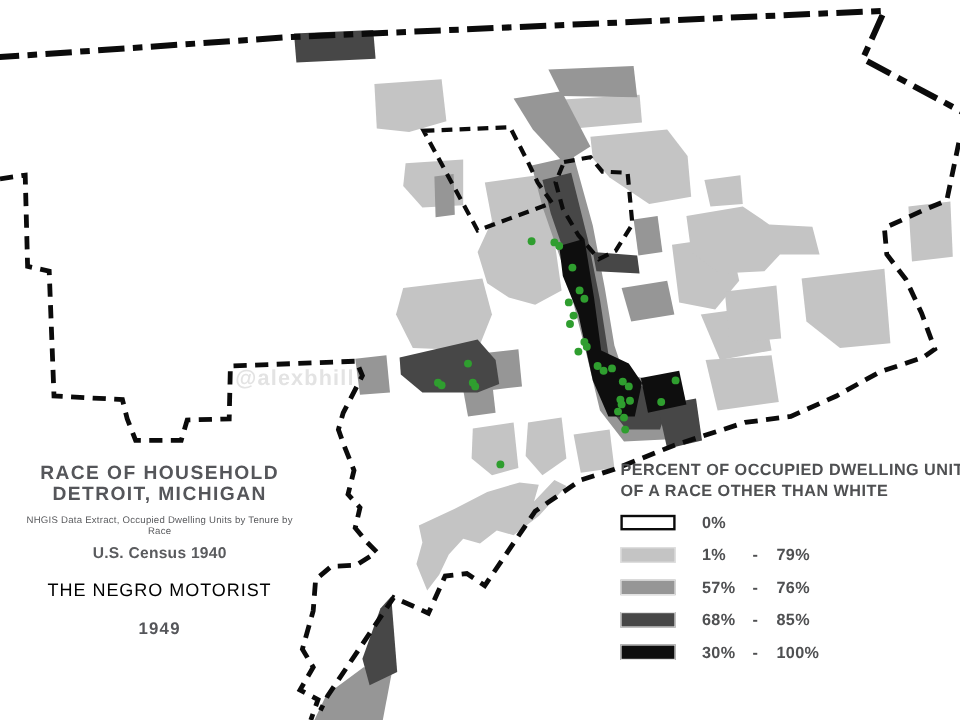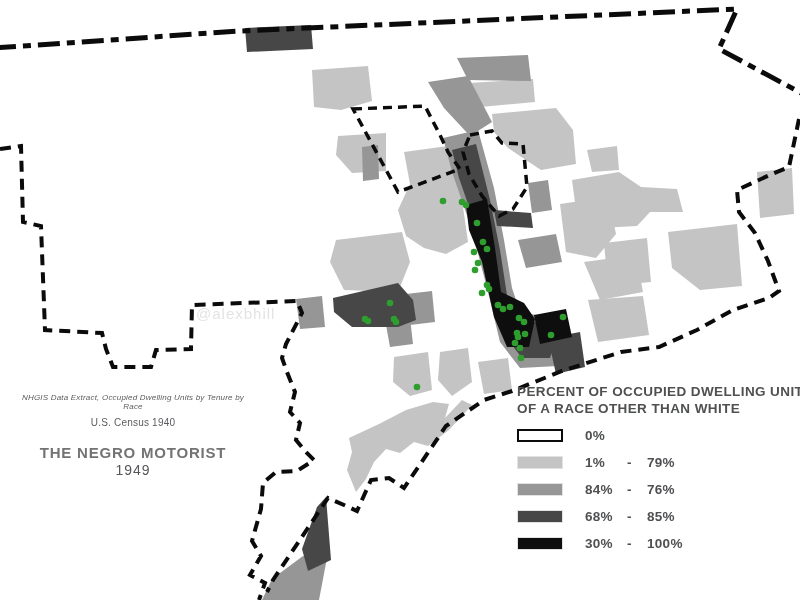--- a/index.html
+++ b/index.html
@@ -7,33 +7,33 @@
     width:800px;height:600px;position:relative;overflow:hidden;
     background:#ffffff;font-family:"Liberation Sans",sans-serif;
     -webkit-font-smoothing:antialiased;
   }
   #map-svg{position:absolute;left:0;top:0;width:800px;height:600px;}
   .county{fill:none;stroke:#0b0b0b;stroke-width:5;stroke-dasharray:22 7 8 7;}
   .city{fill:none;stroke:#0b0b0b;stroke-width:4;stroke-dasharray:11 7;}
   .enclave{fill:none;stroke:#0b0b0b;stroke-width:3.5;stroke-dasharray:9 6;}
 
   .watermark{
-    position:absolute;left:196px;top:305px;font-size:15px;letter-spacing:1px;
-    color:#e3e3e3;font-weight:normal;
+    position:absolute;left:196px;top:305px;font-size:18px;letter-spacing:1px;
+    color:#e3e3e3;font-weight:bold;
   }
 
   .title-block{
     position:absolute;left:18px;top:386px;width:230px;text-align:center;
     color:#55565a;
   }
   .title-main{font-size:16px;font-weight:bold;letter-spacing:1.2px;line-height:18px;}
-  .title-sub{font-size:8px;letter-spacing:.2px;margin-top:7px;color:#5a5b5e;font-style:italic;}
-  .title-sub2{font-size:10px;letter-spacing:.2px;margin-top:6px;color:#5a5b5e;}
-  .title-green{font-size:15px;font-weight:bold;letter-spacing:.8px;line-height:17px;margin-top:16px;color:#737373;}
-  .title-year{font-size:14px;font-weight:normal;letter-spacing:1px;margin-top:1px;}
+  .title-sub{font-size:8px;letter-spacing:.2px;margin-top:7px;color:#5a5b5e;}
+  .title-sub2{font-size:13px;letter-spacing:.2px;margin-top:6px;color:#5a5b5e;font-weight:bold;}
+  .title-green{font-size:15px;font-weight:normal;letter-spacing:.8px;line-height:17px;margin-top:16px;color:#000000;}
+  .title-year{font-size:14px;font-weight:bold;letter-spacing:1px;margin-top:14px;}
 
   .legend{
     position:absolute;left:517px;top:383px;width:300px;color:#4f5052;
   }
   .legend-title{font-size:13.5px;font-weight:bold;letter-spacing:.4px;line-height:17px;white-space:nowrap;}
   .legend-items{margin-top:11px;}
   .legend-row{display:flex;align-items:center;height:14px;margin-bottom:13px;}
   .legend-swatch{width:46px;height:13px;flex:0 0 46px;border:1px solid #e2e2e2;box-sizing:border-box;}
   .legend-swatch.zero{border:2.5px solid #0b0b0b;background:#ffffff;}
   .legend-label{display:flex;margin-left:22px;font-size:13.5px;font-weight:bold;letter-spacing:.3px;color:#4f5052;}
@@ -114,20 +114,24 @@
     <circle cx="365" cy="319" r="3.3" fill="#2f9e2f"></circle>
     <circle cx="368" cy="321" r="3.3" fill="#2f9e2f"></circle>
     <circle cx="394" cy="319" r="3.3" fill="#2f9e2f"></circle>
     <circle cx="396" cy="322" r="3.3" fill="#2f9e2f"></circle>
     <circle cx="417" cy="387" r="3.3" fill="#2f9e2f"></circle>
   </svg>
 
 <div class="watermark">@alexbhill</div>
 
 <div class="title-block">
+  <div class="title-main">
+    <div>RACE OF HOUSEHOLD</div>
+    <div>DETROIT, MICHIGAN</div>
+  </div>
   <div class="title-sub">NHGIS Data Extract, Occupied Dwelling Units by Tenure by Race</div>
   <div class="title-sub2">U.S. Census 1940</div>
   <div class="title-green">
     <div>THE NEGRO MOTORIST</div>
   </div>
   <div class="title-year">1949</div>
 </div>
 
 <div class="legend">
   <div class="legend-title">
@@ -147,21 +151,21 @@
         <span class="legend-swatch" style="background: rgb(196, 196, 196);"></span>
         <span class="legend-label">
           <span class="lab-min">1%</span>
           <span class="lab-dash">-</span>
           <span class="lab-max">79%</span>
         </span>
       </div>
       <div class="legend-row">
         <span class="legend-swatch" style="background: rgb(150, 150, 150);"></span>
         <span class="legend-label">
-          <span class="lab-min">84%</span>
+          <span class="lab-min">57%</span>
           <span class="lab-dash">-</span>
           <span class="lab-max">76%</span>
         </span>
       </div>
       <div class="legend-row">
         <span class="legend-swatch" style="background: rgb(71, 71, 71);"></span>
         <span class="legend-label">
           <span class="lab-min">68%</span>
           <span class="lab-dash">-</span>
           <span class="lab-max">85%</span>

